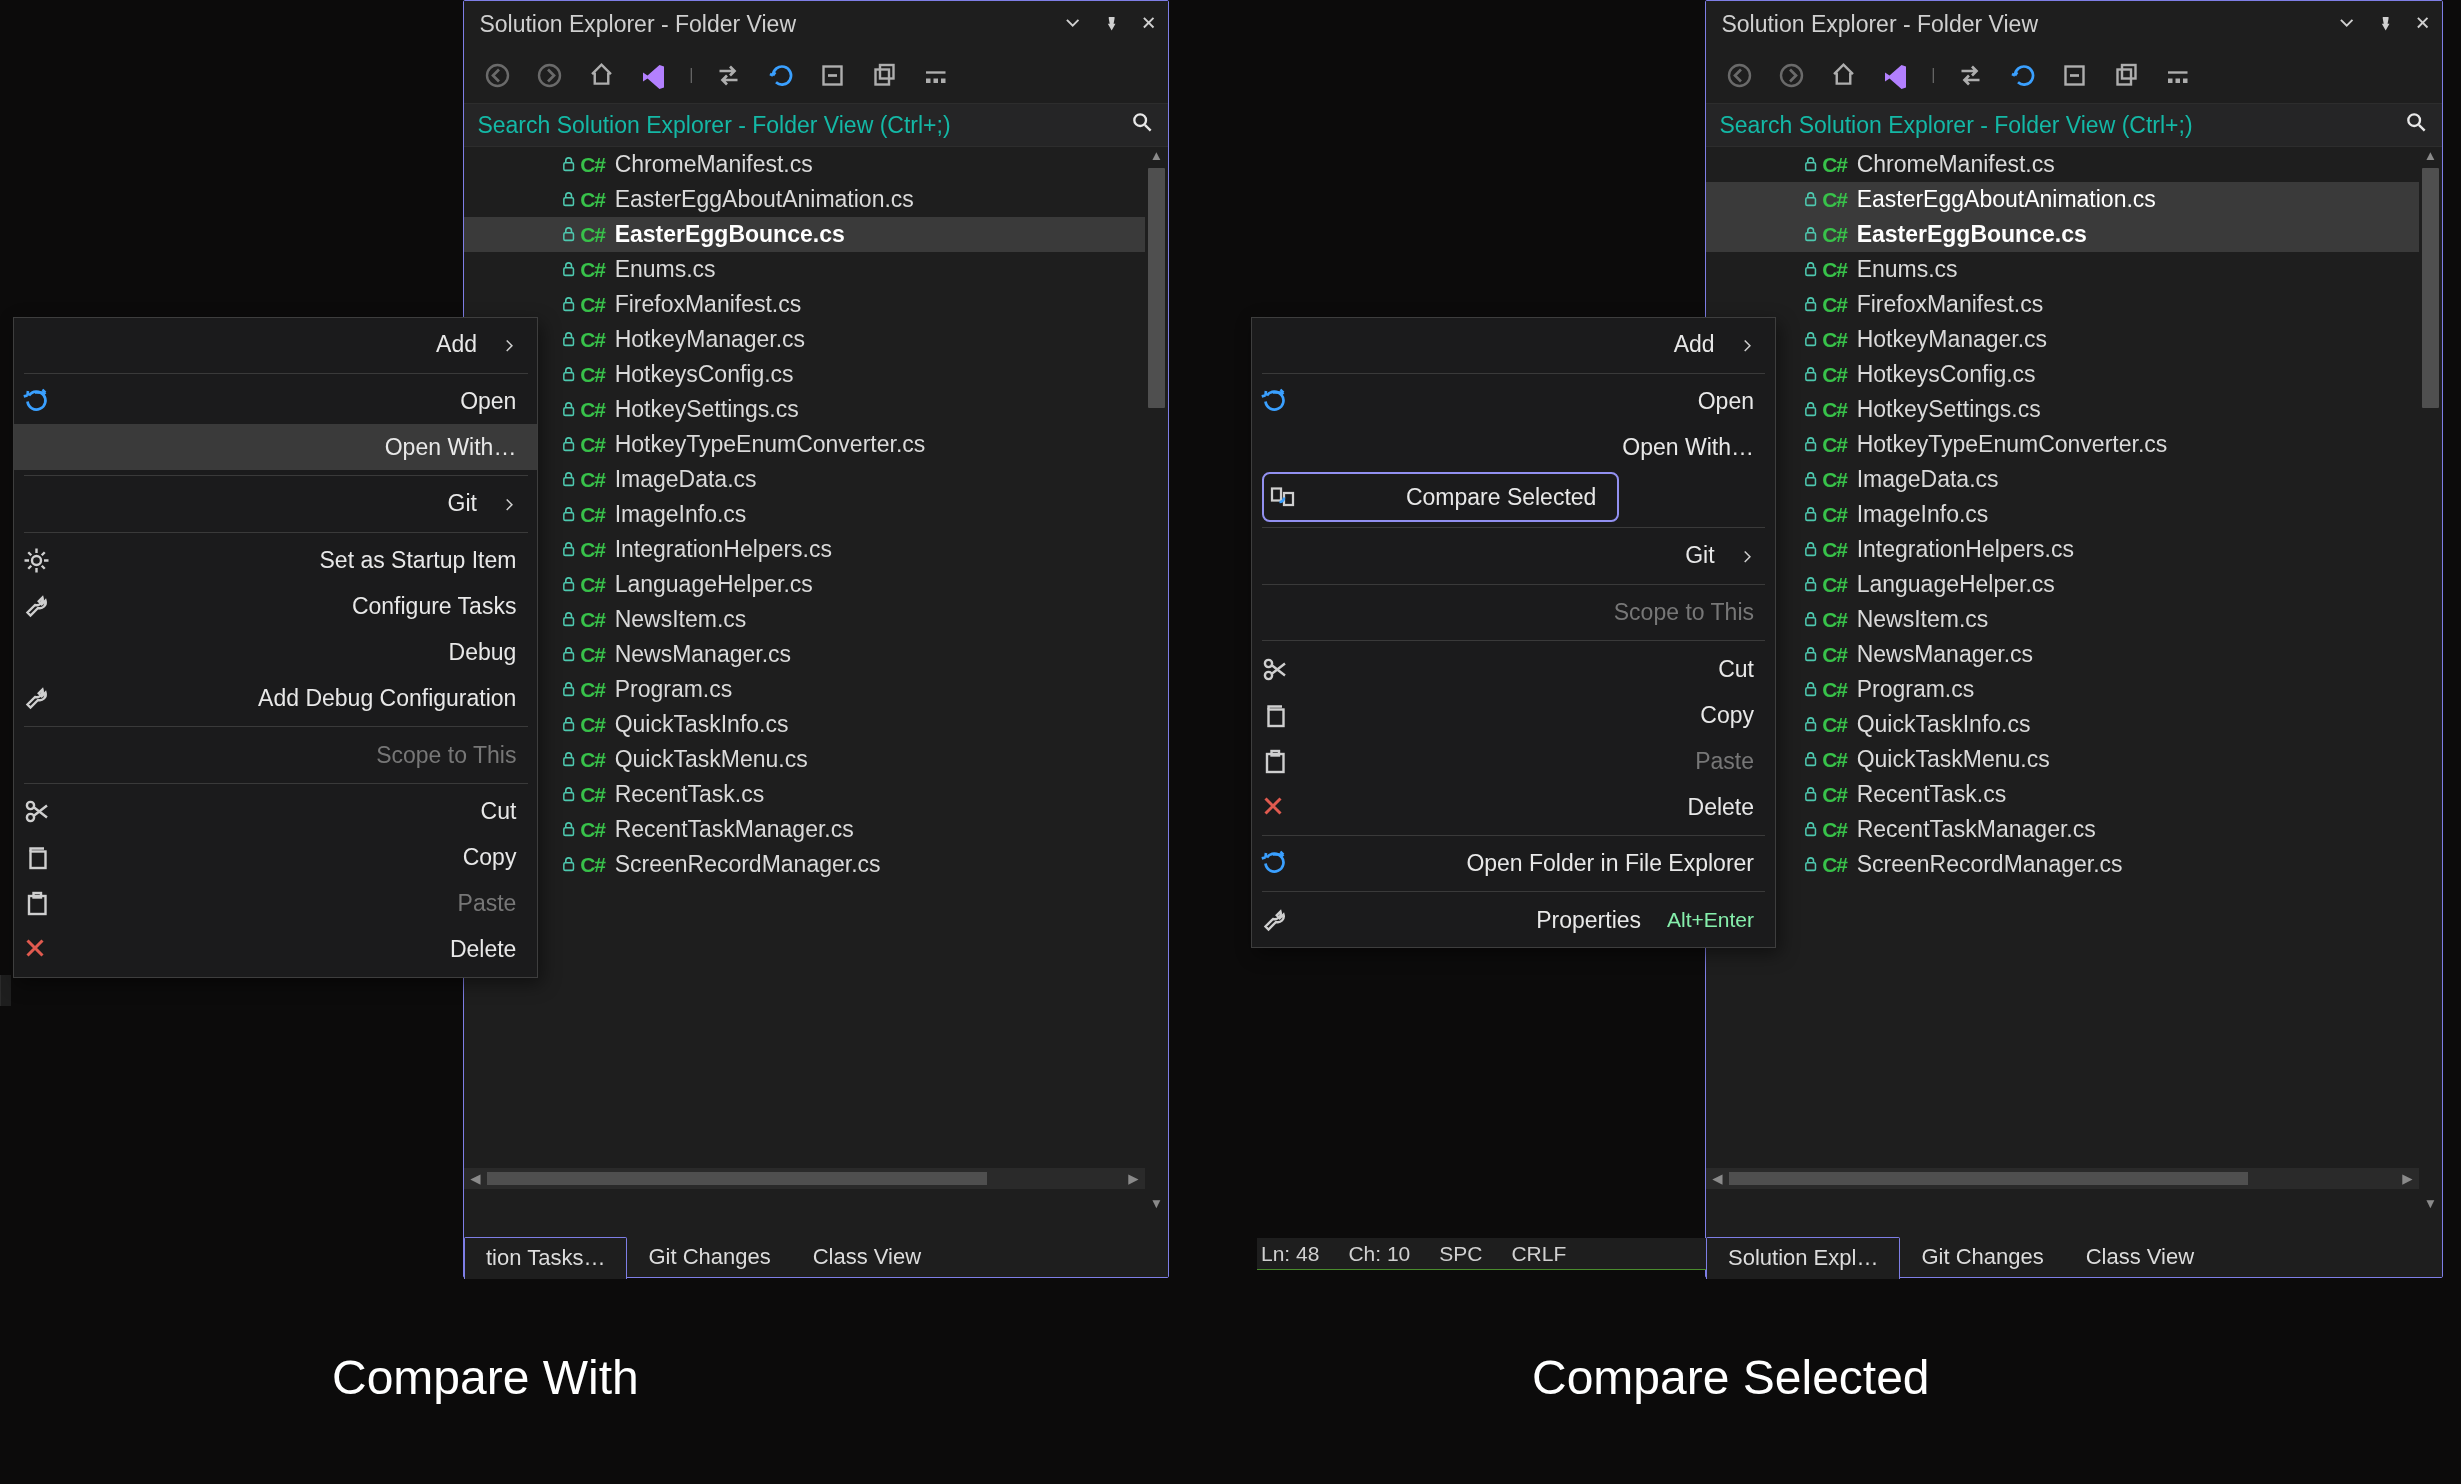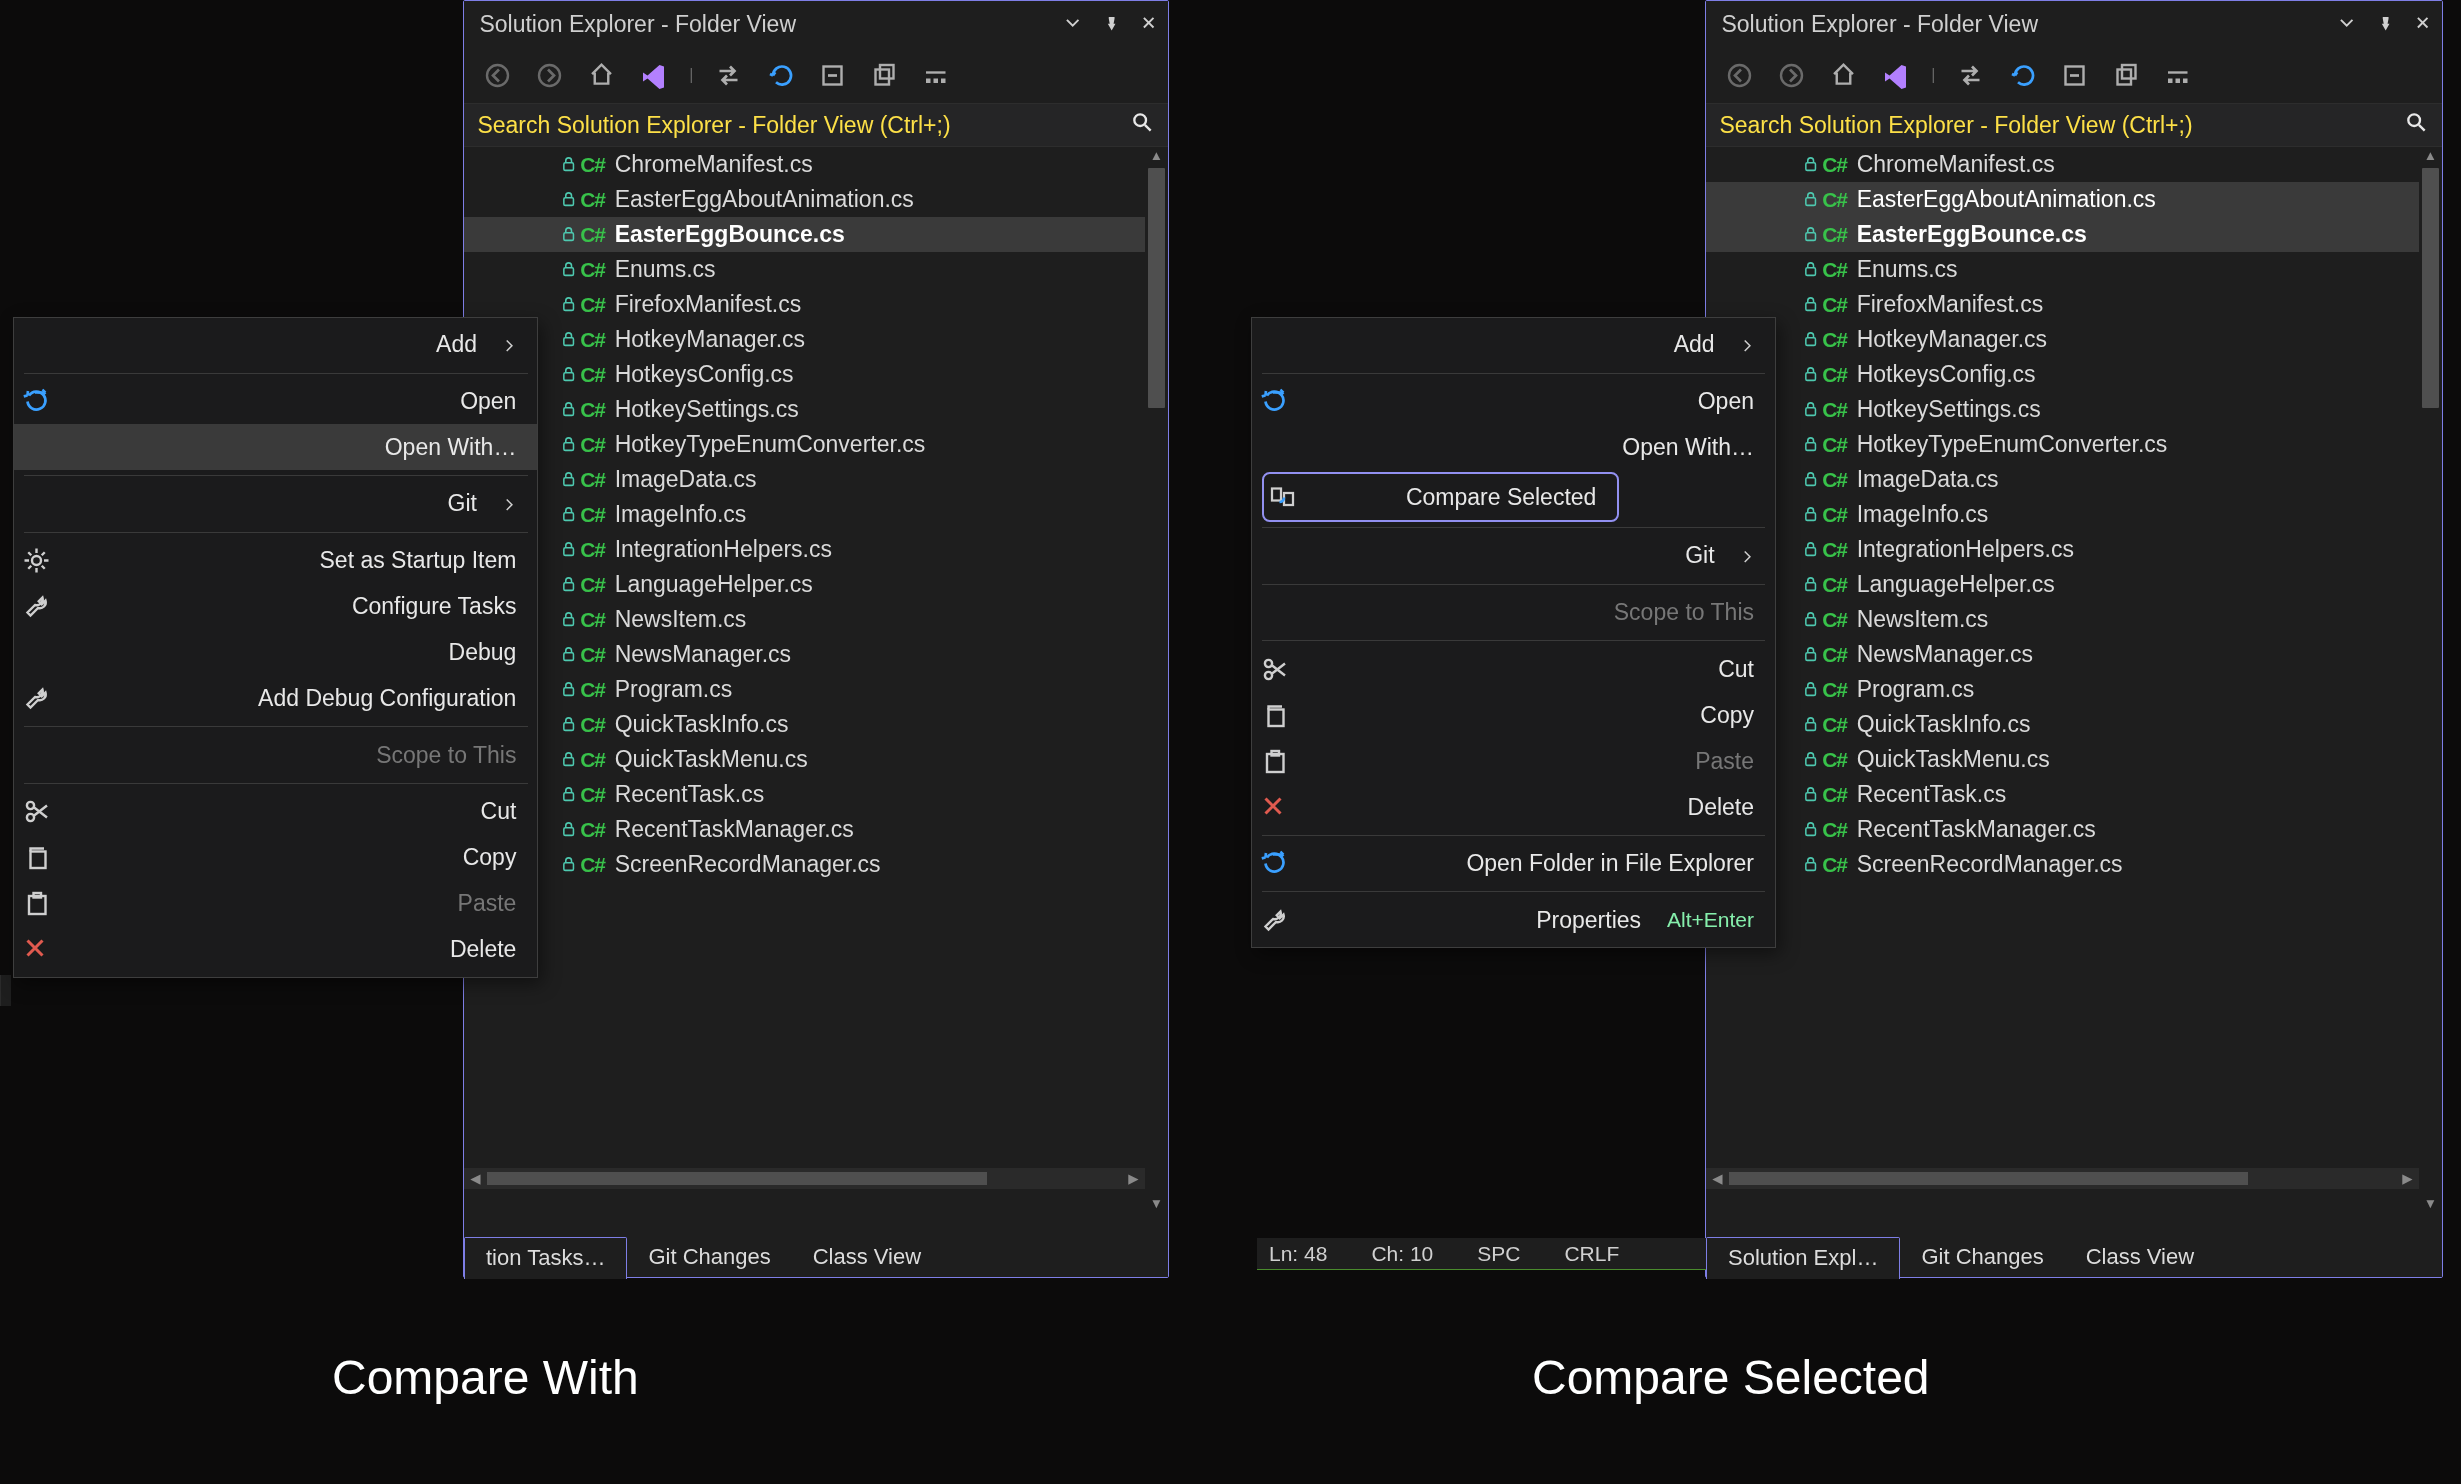--- a/index.html
+++ b/index.html
@@ -51,21 +51,21 @@
   .tool-btn.dim { color:#6a6a6a; }
   .tool-btn.purple { color:#b380ff; }
   .tool-btn.blue { color:#3aa0ff; }
   .tool-btn svg { width: 27px; height: 27px; }
 
   .search-row {
     display:flex; align-items:center;
     height: 42px;
     padding: 0 9.6px 0 13.4px;
     background: #252526;
-    color:#fde047;
+    color:#14b8a6;
     font-size: 23px;
     border-top:1px solid #2d2d2d;
     border-bottom:1px solid #2d2d2d;
   }
   .search-row .placeholder { flex:1; white-space:nowrap; overflow:hidden; text-ellipsis:ellipsis;}
   .search-row .mag-icon { color:#e8e8e8; padding-right:5.8px; }
 
   .file-list {
     position: relative;
     background:#1e1e1e;
@@ -164,22 +164,22 @@
   }
 
   .statusline {
     position:absolute;
     height:31px;
     background:#1e1e1e;
     color:#d0d0d0;
     font-size:21px;
     display:flex;
     align-items:center;
-    gap: 44px;
-    padding: 0 12px;
+    gap: 29px;
+    padding: 0 4px;
     border-bottom:1.9px solid #4a8b2d;
   }
   .statusline .cell { white-space:nowrap; }
 
   
   .corner-nub {
     position:absolute;
     width:9.6px; height:31px;
     background:#1e1e1e;
     border-left:1px solid #2b2b2b;

